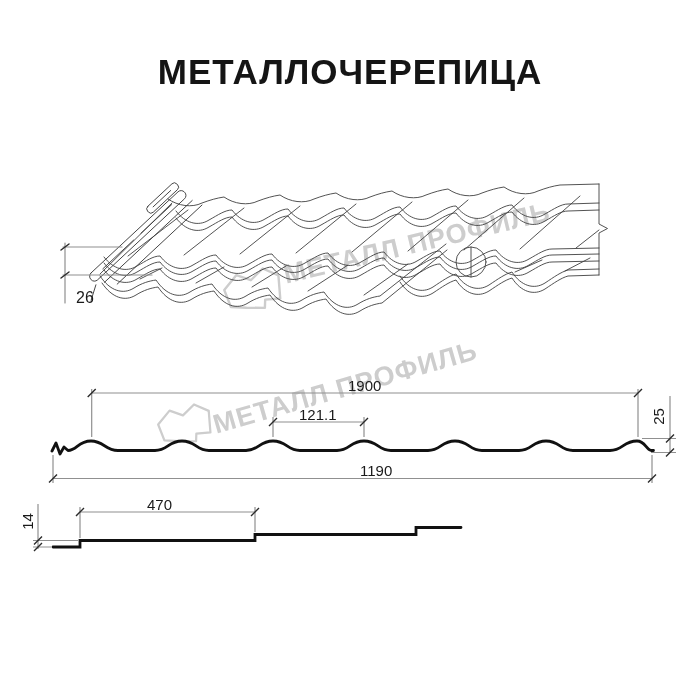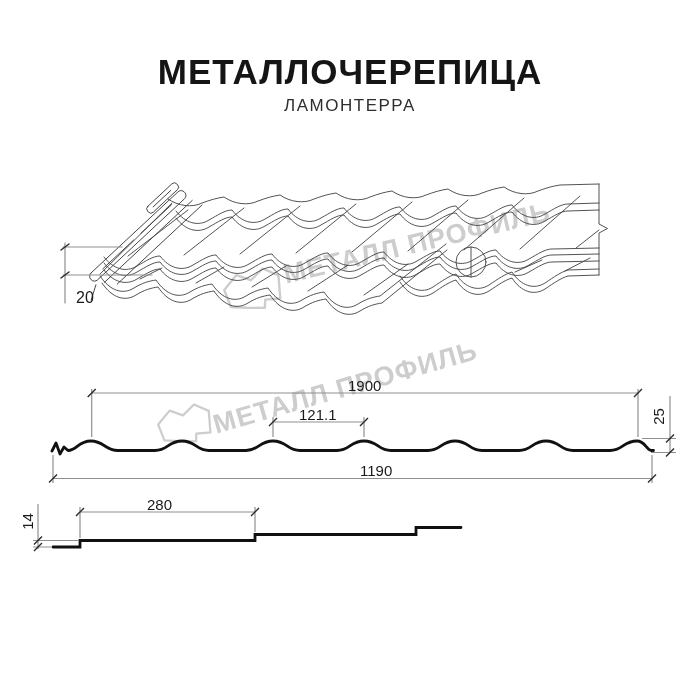--- a/index.html
+++ b/index.html
@@ -28,21 +28,20 @@
   .wm-logo{z-index:1;}
   svg{display:block;}
   .lineart{z-index:2;}
 </style>
 </head>
 <body>
 
 <div id="canvas">
 
   <div class="abs page-title">МЕТАЛЛОЧЕРЕПИЦА</div>
-  <div class="abs page-subtitle">ЛАМОНТЕРРА</div>
 
   <svg class="abs wm-logo" style="left:222px;top:268px;transform:rotate(-12deg);" width="62" height="45" viewBox="0 0 62 45">
     <path d="M6,34 L3,16 L18,4 L31,12 L45,3 L59,13 L56,36 L41,34 L39,42 L21,38 Z" fill="none" stroke="#cdcdcd" stroke-width="2.4" stroke-linejoin="round"></path>
   </svg>
   <span class="abs wm-text" style="left:284px;top:260px;transform:rotate(-13.5deg);">МЕТАЛЛ ПРОФИЛЬ</span>
 
   <svg class="abs wm-logo" style="left:156px;top:404px;transform:rotate(-12deg);" width="58" height="42" viewBox="0 0 62 45">
     <path d="M6,34 L3,16 L18,4 L31,12 L45,3 L59,13 L56,36 L41,34 L39,42 L21,38 Z" fill="none" stroke="#cdcdcd" stroke-width="2.4" stroke-linejoin="round"></path>
   </svg>
   <span class="abs wm-text" style="left:214px;top:410px;transform:rotate(-16deg);">МЕТАЛЛ ПРОФИЛЬ</span>
@@ -85,21 +84,21 @@
       <path d="M6,6 L126,6 M14,16 L130,16"></path>
     </g>
 
     <g stroke="#909090" stroke-width="1.2">
       <path d="M63,247 L122,247 M63,275 L152,275 M65,243 L65,303"></path>
     </g>
     <g stroke="#2b2b2b" stroke-width="1.4">
       <path d="M61,250 L69,244 M61,278 L69,272"></path>
     </g>
   </svg>
-  <span class="abs dim dim39" style="left:76px;top:289px;">20</span>
+  <span class="abs dim dim39" style="left:76px;top:289px;">26</span>
 
   <svg class="abs lineart" style="left:20px;top:375px;" width="670" height="115" viewBox="20 375 670 115" fill="none">
 
     <g stroke="#909090" stroke-width="1.2">
       <path d="M91.7,437 L91.7,389 M638,437 L638,389 M91.7,393 L638,393"></path>
       <path d="M273,417 L273,437 M364,417 L364,437 M273,422 L364,422"></path>
       <path d="M53,455 L53,483 M652,455 L652,483 M53,478.5 L652,478.5"></path>
       <path d="M642,438.5 L676,438.5 M651,452.5 L676,452.5 M670,396 L670,452.5"></path>
     </g>
     <g stroke="#2b2b2b" stroke-width="1.4">
@@ -123,16 +122,16 @@
   <svg class="abs lineart" style="left:20px;top:495px;" width="460" height="62" viewBox="20 495 460 62" fill="none">
     <g stroke="#909090" stroke-width="1.2">
       <path d="M80,507 L80,538 M255,507 L255,532 M80,512 L255,512"></path>
       <path d="M33,540.5 L78,540.5 M33,547 L51,547 M38,504 L38,549"></path>
     </g>
     <g stroke="#2b2b2b" stroke-width="1.4">
       <path d="M76,516 L84,508 M251,516 L259,508 M34,544.5 L42,536.5 M34,551 L42,543"></path>
     </g>
     <path d="M53,547 L80,547 L80,540.5 L255,540.5 L255,534.5 L416,534.5 L416,527.5 L461,527.5" stroke="#111111" stroke-width="2.8" stroke-linecap="round" stroke-linejoin="miter"></path>
   </svg>
-  <span class="abs dim" style="left:147px;top:496px;">280</span>
+  <span class="abs dim" style="left:147px;top:496px;">470</span>
   <span class="abs dim rot" style="left:19px;top:513px;">14</span>
 
 </div>
 
 </body></html>

